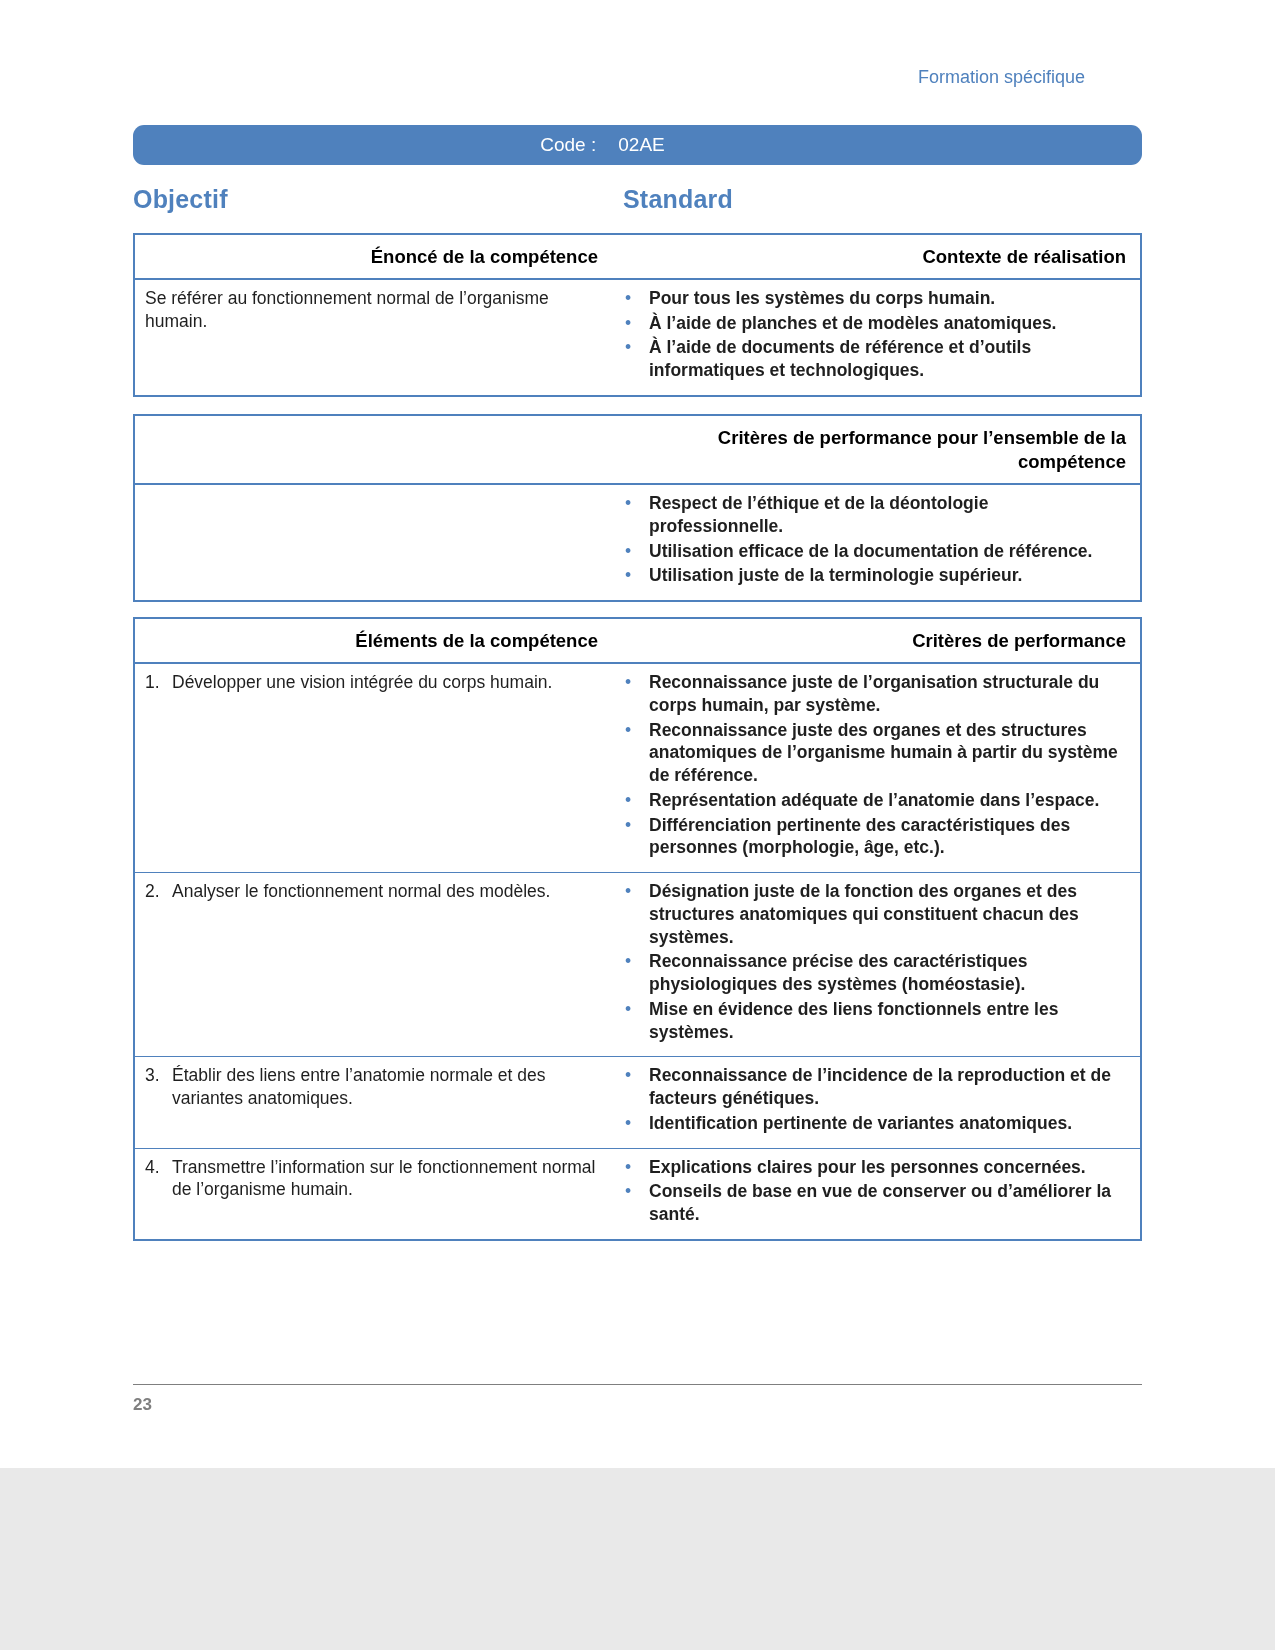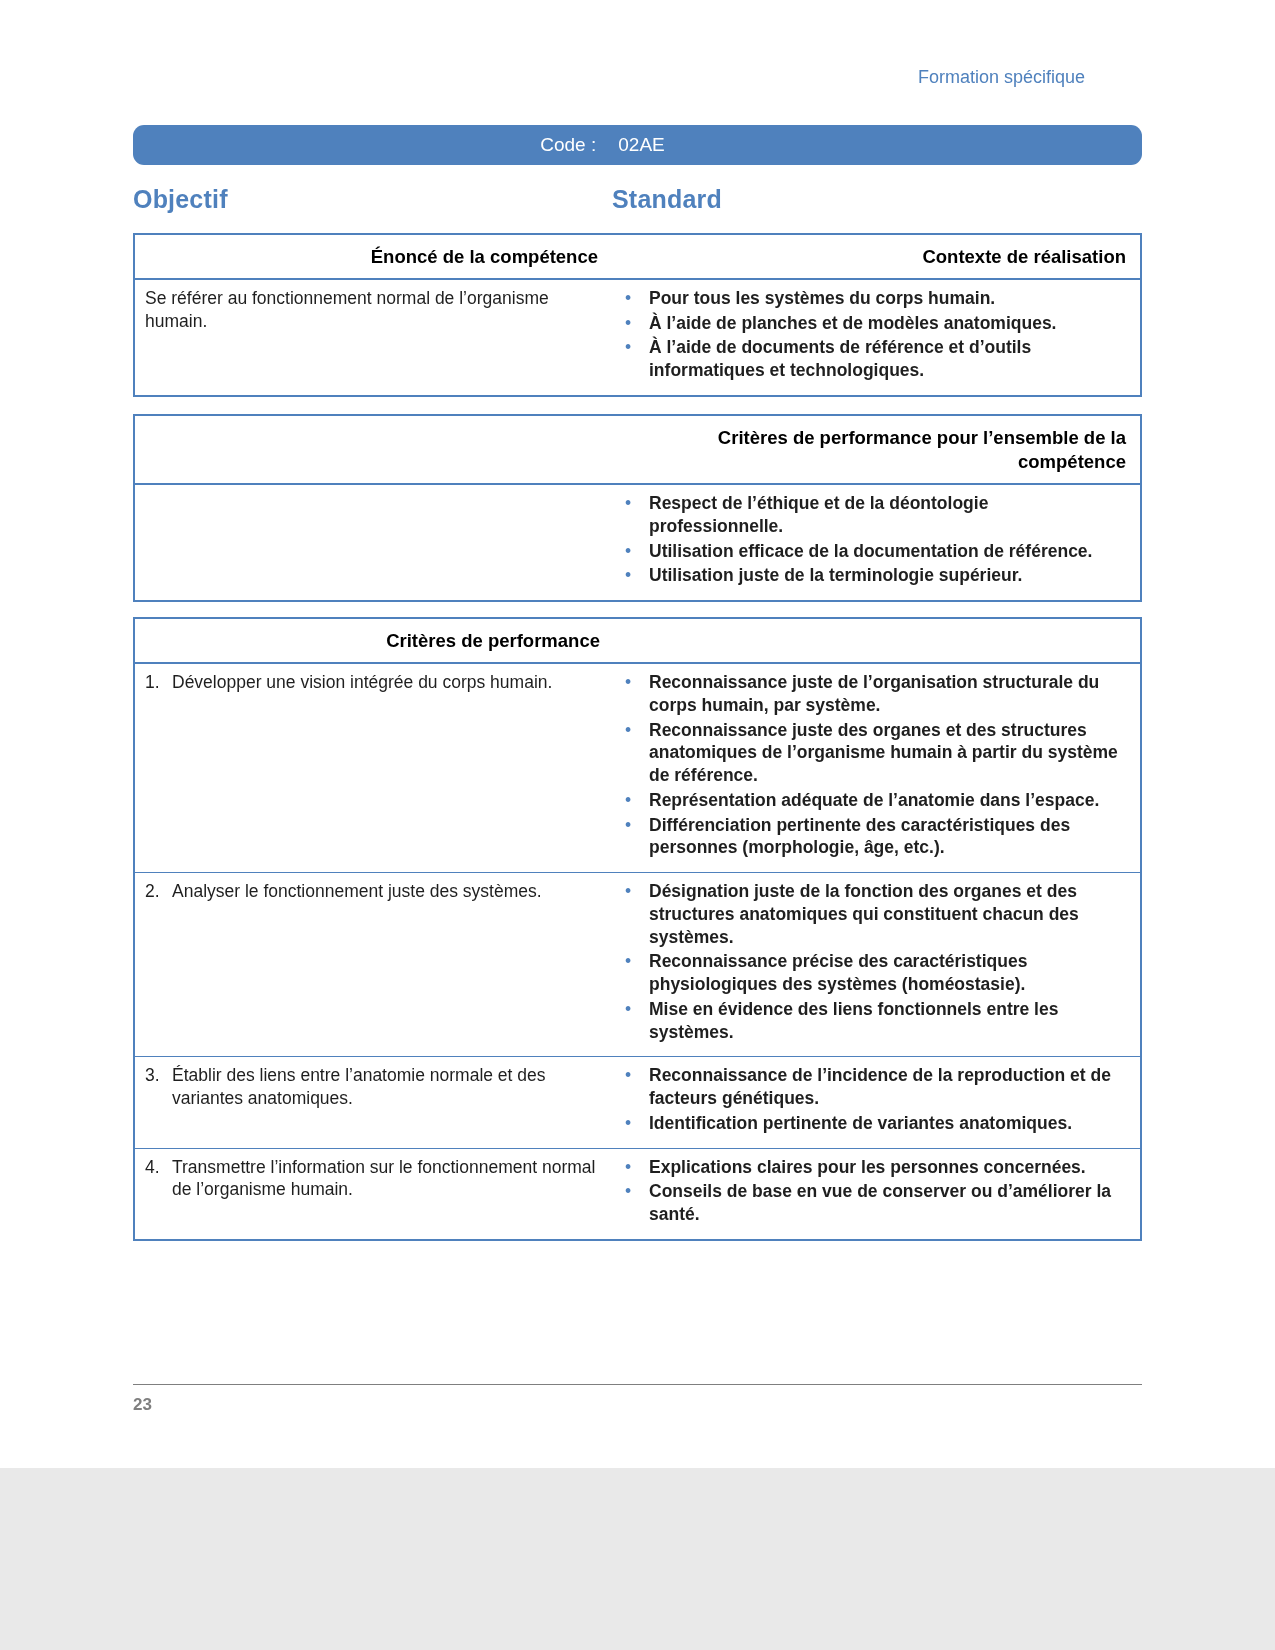--- a/index.html
+++ b/index.html
@@ -23,21 +23,21 @@
     height:40px;
     background:var(--accent, #4f81bd);
     color:#ffffff;
     display:flex; justify-content:center; align-items:center;
     gap:22px; padding-right:70px;
     font-size:19px;
     border-radius:11px;
   }
   .col-titles {
     margin:18px 133px 0;
-    display:grid; grid-template-columns:479px 1fr;
+    display:grid; grid-template-columns:479px 1fr;gap:11px;
   }
   .col-title {
     font-size:25px; font-weight:700;
     color:var(--accent, #4f81bd);
     letter-spacing:0.2px;
   }
   .box {
     margin:0 133px;
     border:2px solid var(--accent, #4f81bd);
     background:#fff;
@@ -148,20 +148,23 @@
               <span class="dot">•</span>
               <span class="bullet-text">Utilisation juste de la terminologie supérieur.</span>
             </div>
           </div>
       </div>
     </div>
   </section>
 
   <section class="box t3">
     <div class="row header-row">
+      <div class="cl">
+        <span class="cell-header">Éléments de la compétence</span>
+      </div>
       <div class="cr">
         <span class="cell-header">Critères de performance</span>
       </div>
     </div>
     <div class="rows">
 
         <div class="row el-row">
           <div class="cl">
             <div class="numbered">
               <span class="num">1.</span>
@@ -191,21 +194,21 @@
                   <span class="bullet-text">Différenciation pertinente des caractéristiques des personnes (morphologie, âge, etc.).</span>
                 </div>
               </div>
           </div>
         </div>
 
         <div class="row el-row">
           <div class="cl">
             <div class="numbered">
               <span class="num">2.</span>
-              <span class="el-text">Analyser le fonctionnement juste des systèmes.</span>
+              <span class="el-text">Analyser le fonctionnement normal des modèles.</span>
             </div>
           </div>
           <div class="cr">
             <div class="bullets">
 
                 <div class="bullet-row">
                   <span class="dot">•</span>
                   <span class="bullet-text">Désignation juste de la fonction des organes et des structures anatomiques qui constituent chacun des systèmes.</span>
                 </div>
 

